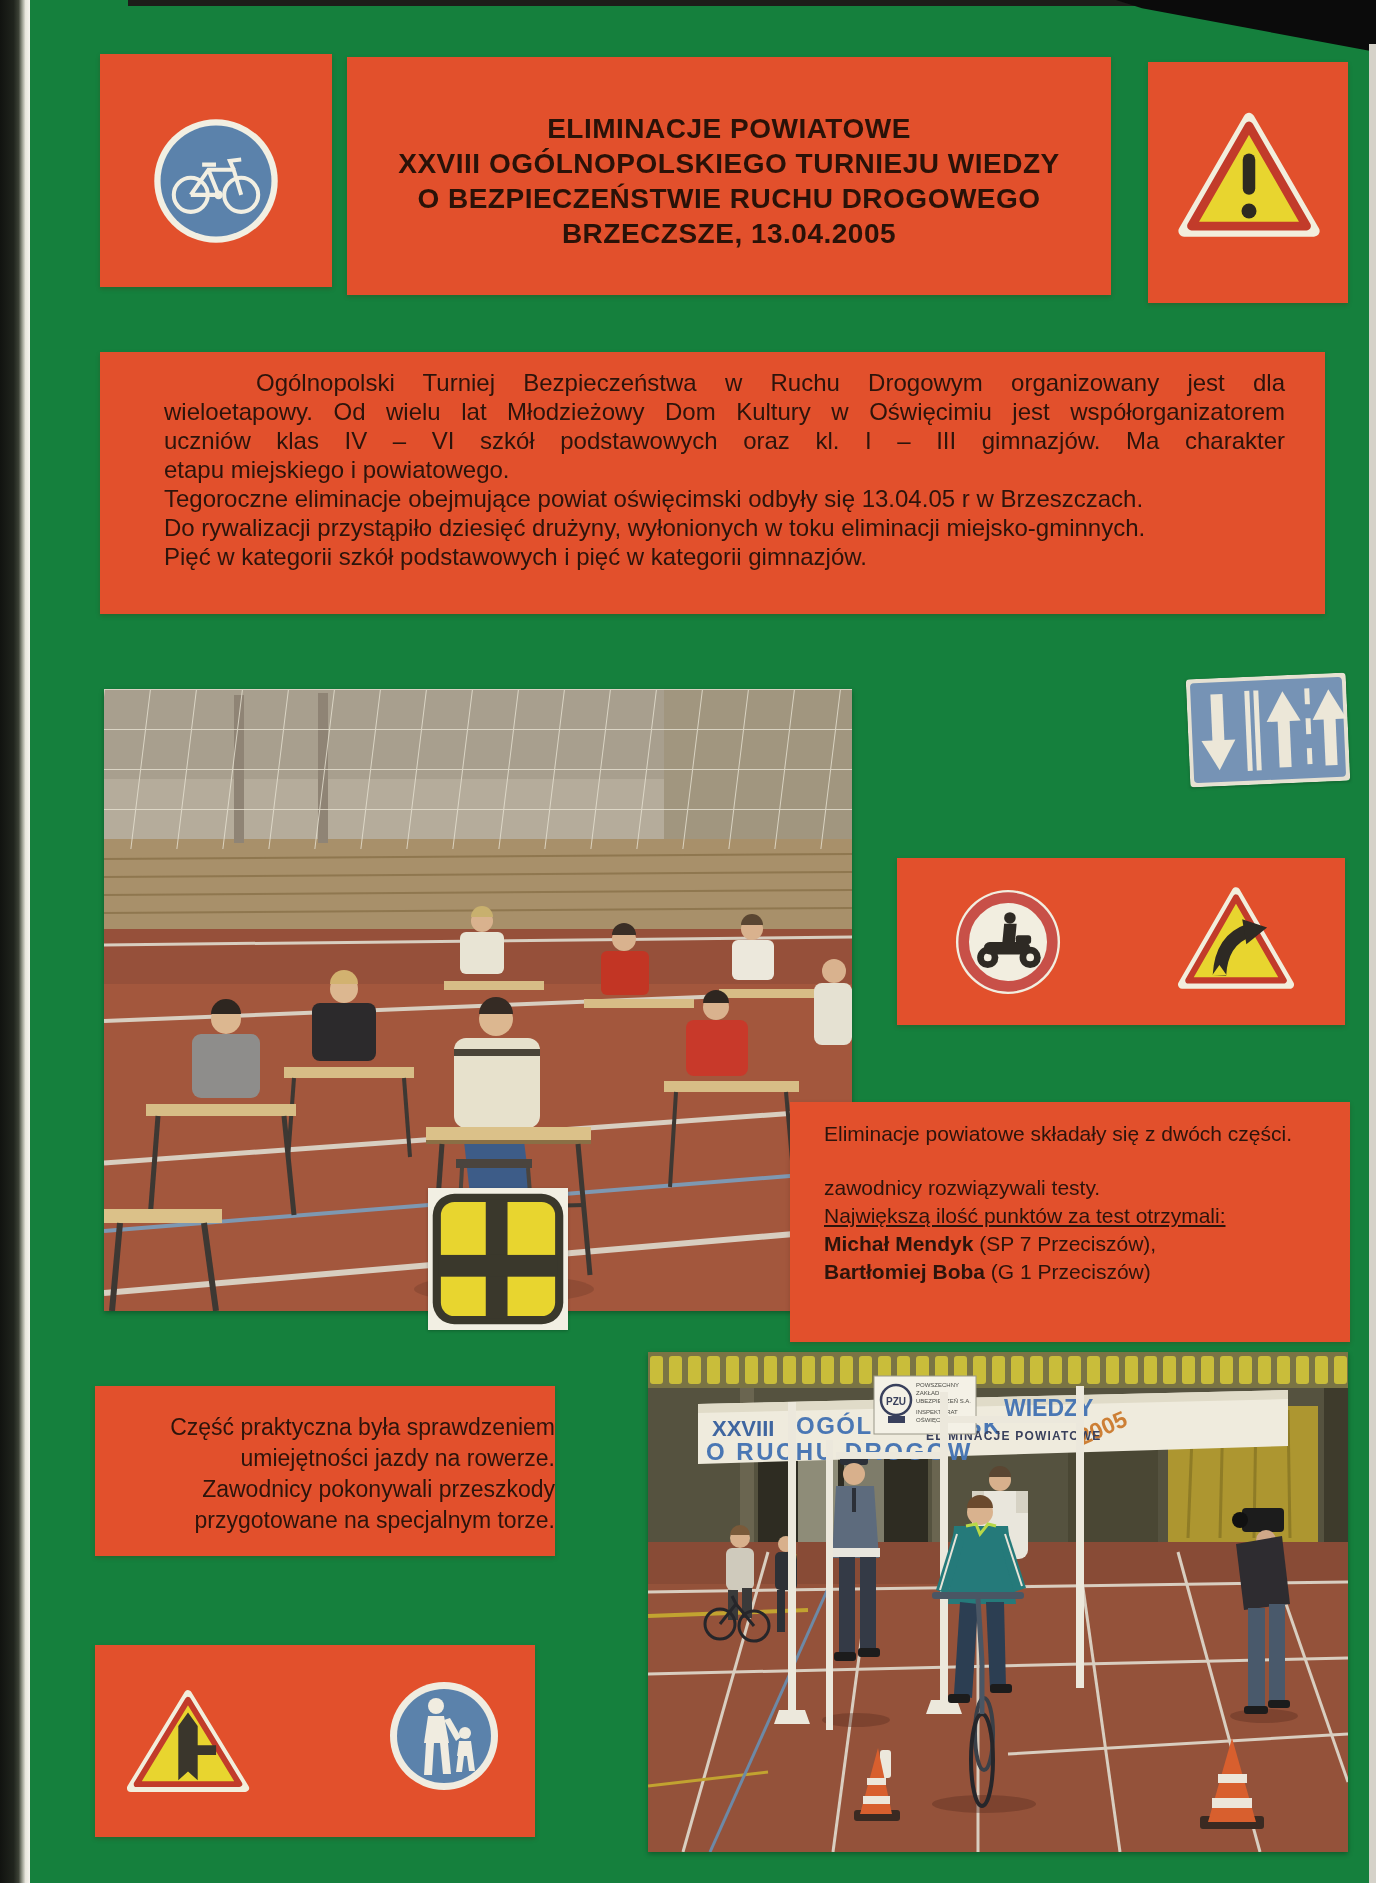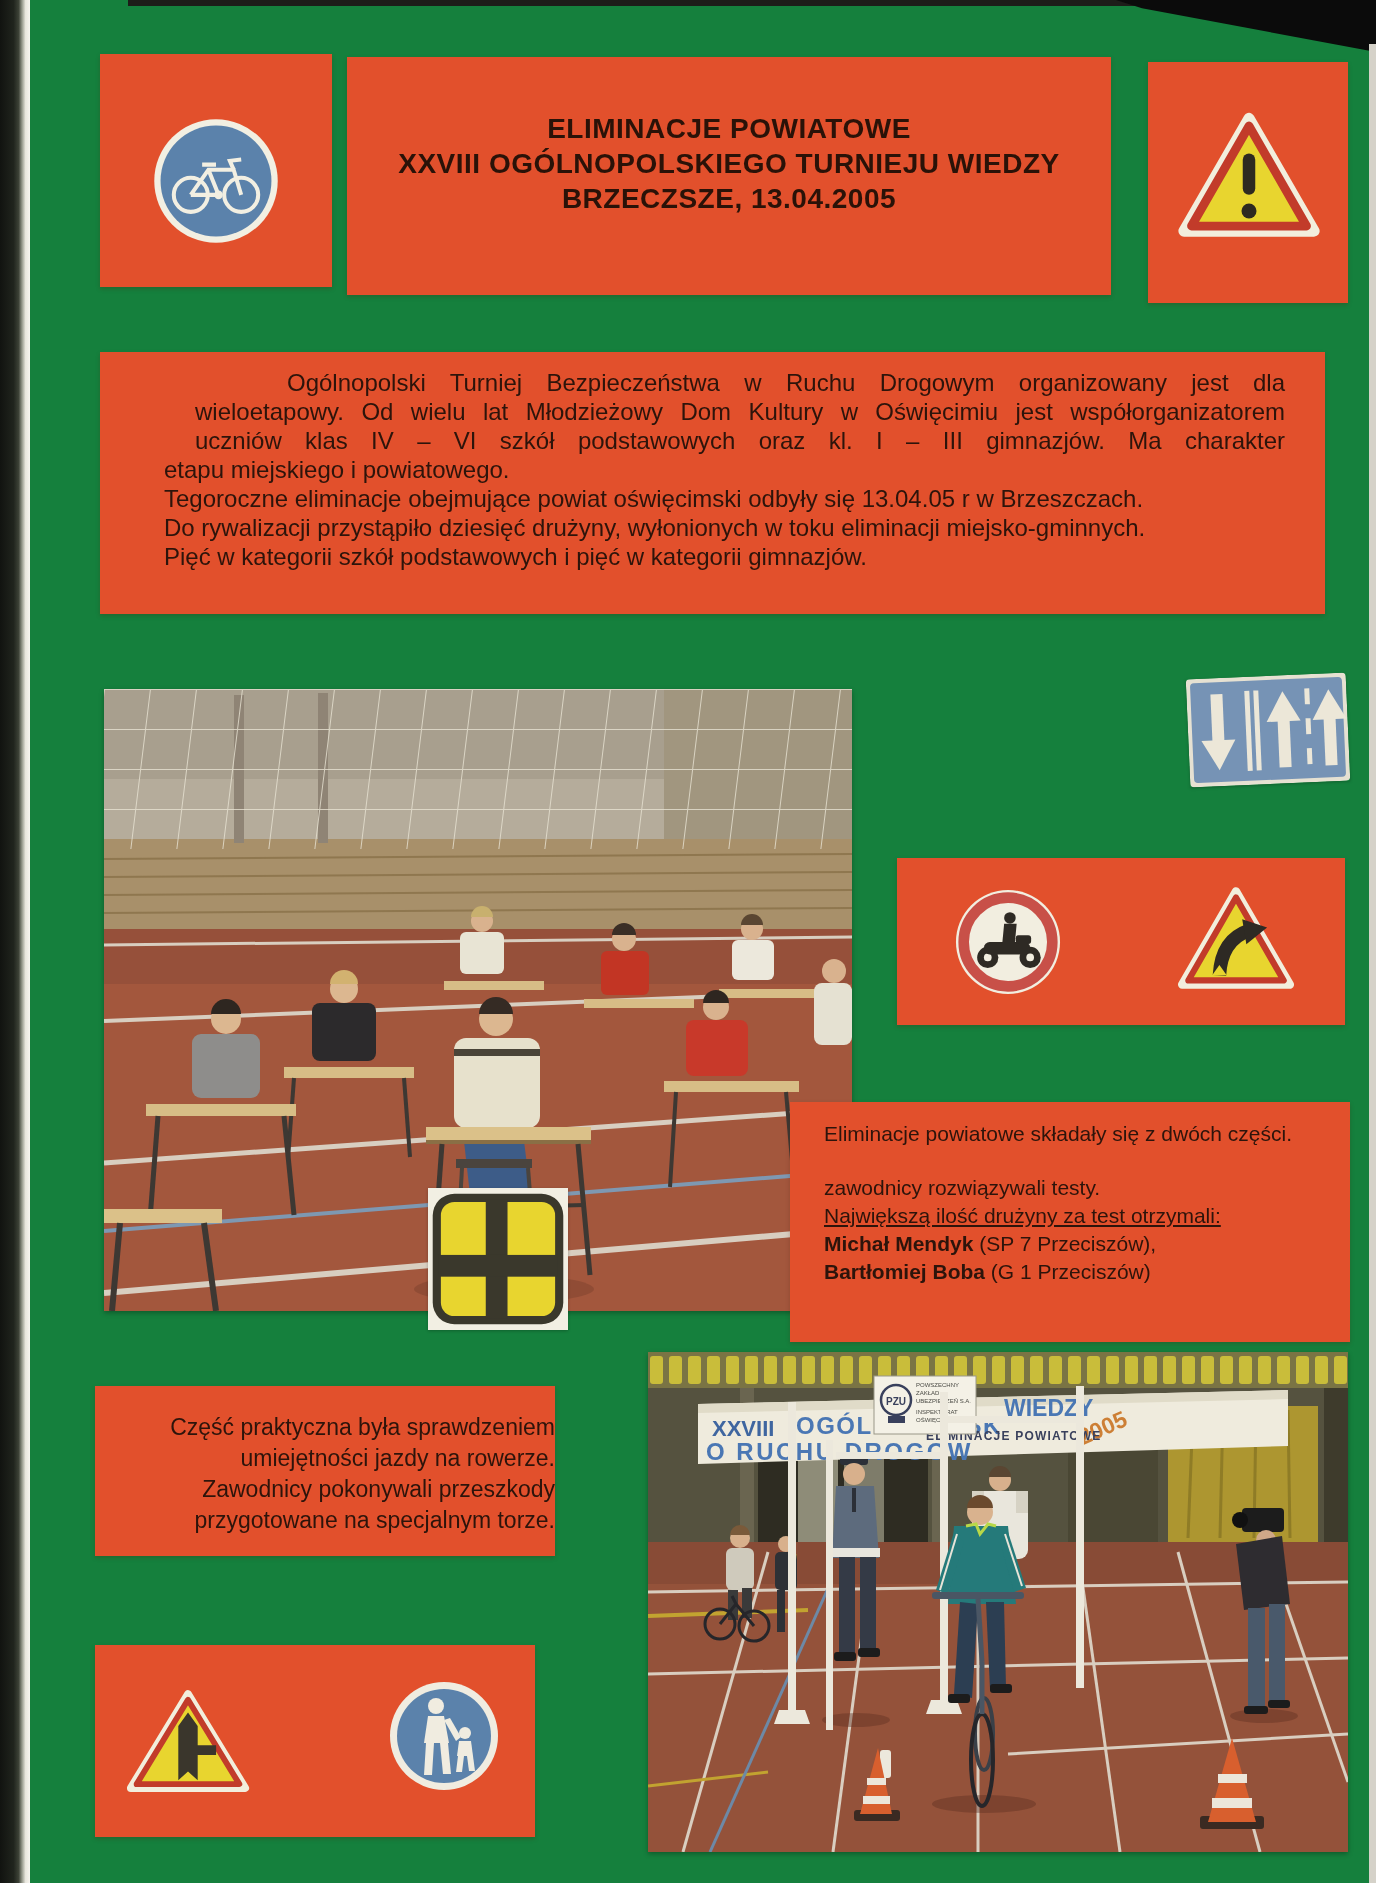--- a/index.html
+++ b/index.html
@@ -20,21 +20,21 @@
   .title-card{left:347px;top:57px;width:764px;height:238px;}
   .title-card .tl{margin:0;text-align:center;font-weight:bold;font-size:28px;line-height:35px;
       letter-spacing:.5px;color:#2a1208;}
   .title-inner{padding-top:54px;}
   .sign-card-warn{left:1148px;top:62px;width:200px;height:241px;}
   .sign-warn{position:absolute;left:26px;top:44px;width:150px;height:140px;}
   
   .intro-card{left:100px;top:352px;width:1225px;height:262px;}
   .intro-inner{padding:16px 40px 0 64px;font-size:24px;line-height:29px;color:#2d140b;}
   .intro-inner .ln{margin:0;}
-  .intro-inner .j{text-align:justify;text-align-last:justify;margin-left:31px;}
+  .intro-inner .j{text-align:justify;text-align-last:justify;}
   .intro-inner .indent{text-indent:92px;}
   
   .photo1{left:104px;top:689px;width:748px;height:622px;box-shadow:0 2px 5px rgba(0,0,0,.3);}
   
   .sign-lanes{left:1188px;top:676px;width:160px;height:108px;transform:rotate(-2.5deg);
      box-shadow:0 1px 3px rgba(0,0,0,.25);}
   
   .signs-card{left:897px;top:858px;width:448px;height:167px;}
   .sign-moto{position:absolute;left:58px;top:31px;width:106px;height:106px;}
   .sign-curve{position:absolute;left:276px;top:24px;width:126px;height:114px;}
@@ -82,20 +82,21 @@
         </g>
         <circle cx="52" cy="61" r="3.4" fill="#f2efe2"></circle>
       </svg>
     </div>
   </div>
 
   <div class="card title-card">
     <div class="title-inner">
       <p class="tl">ELIMINACJE POWIATOWE</p>
       <p class="tl">XXVIII OGÓLNOPOLSKIEGO TURNIEJU WIEDZY</p>
+      <p class="tl">O BEZPIECZEŃSTWIE RUCHU DROGOWEGO</p>
       <p class="tl">BRZECZSZE, 13.04.2005</p>
     </div>
   </div>
 
   <div class="card sign-card-warn">
     <div class="sign-warn">
       <svg viewBox="0 0 120 110">
         <path d="M60 9 L112 99 L8 99 Z" fill="#f2eedd" stroke="#f2eedd" stroke-width="9" stroke-linejoin="round"></path>
         <path d="M60 15 L106 95 L14 95 Z" fill="#e8d52f" stroke="#c23b2a" stroke-width="7" stroke-linejoin="round"></path>
         <rect x="55" y="37" width="10" height="33" rx="5" fill="#2e2a20"></rect>
@@ -264,21 +265,21 @@
         <polygon points="66,36 90,44 70,60" fill="#2e2a24"></polygon>
         <polygon points="37,90 51,90 44,80" fill="#e8d52f"></polygon>
       </svg>
     </div>
   </div>
 
   <div class="card written-card">
     <div class="written-inner">
       <div class="w0">Eliminacje powiatowe składały się z dwóch części.</div>
       <div>zawodnicy rozwiązywali testy.</div>
-      <div class="underline">Największą ilość drużyny za test otrzymali:</div>
+      <div class="underline">Największą ilość punktów za test otrzymali:</div>
       <div><span class="bold">Michał Mendyk</span><span> (SP 7 Przeciszów),</span></div>
       <div><span class="bold">Bartłomiej Boba</span><span> (G 1 Przeciszów)</span></div>
     </div>
   </div>
 
   <div class="abs sign-cross">
     <svg viewBox="0 0 100 100">
       <rect x="2" y="2" width="96" height="96" rx="16" fill="#3a382c"></rect>
       <rect x="8" y="8" width="84" height="84" rx="10" fill="#e8d52f"></rect>
       <rect x="41" y="6" width="16" height="88" fill="#3a382c"></rect>

